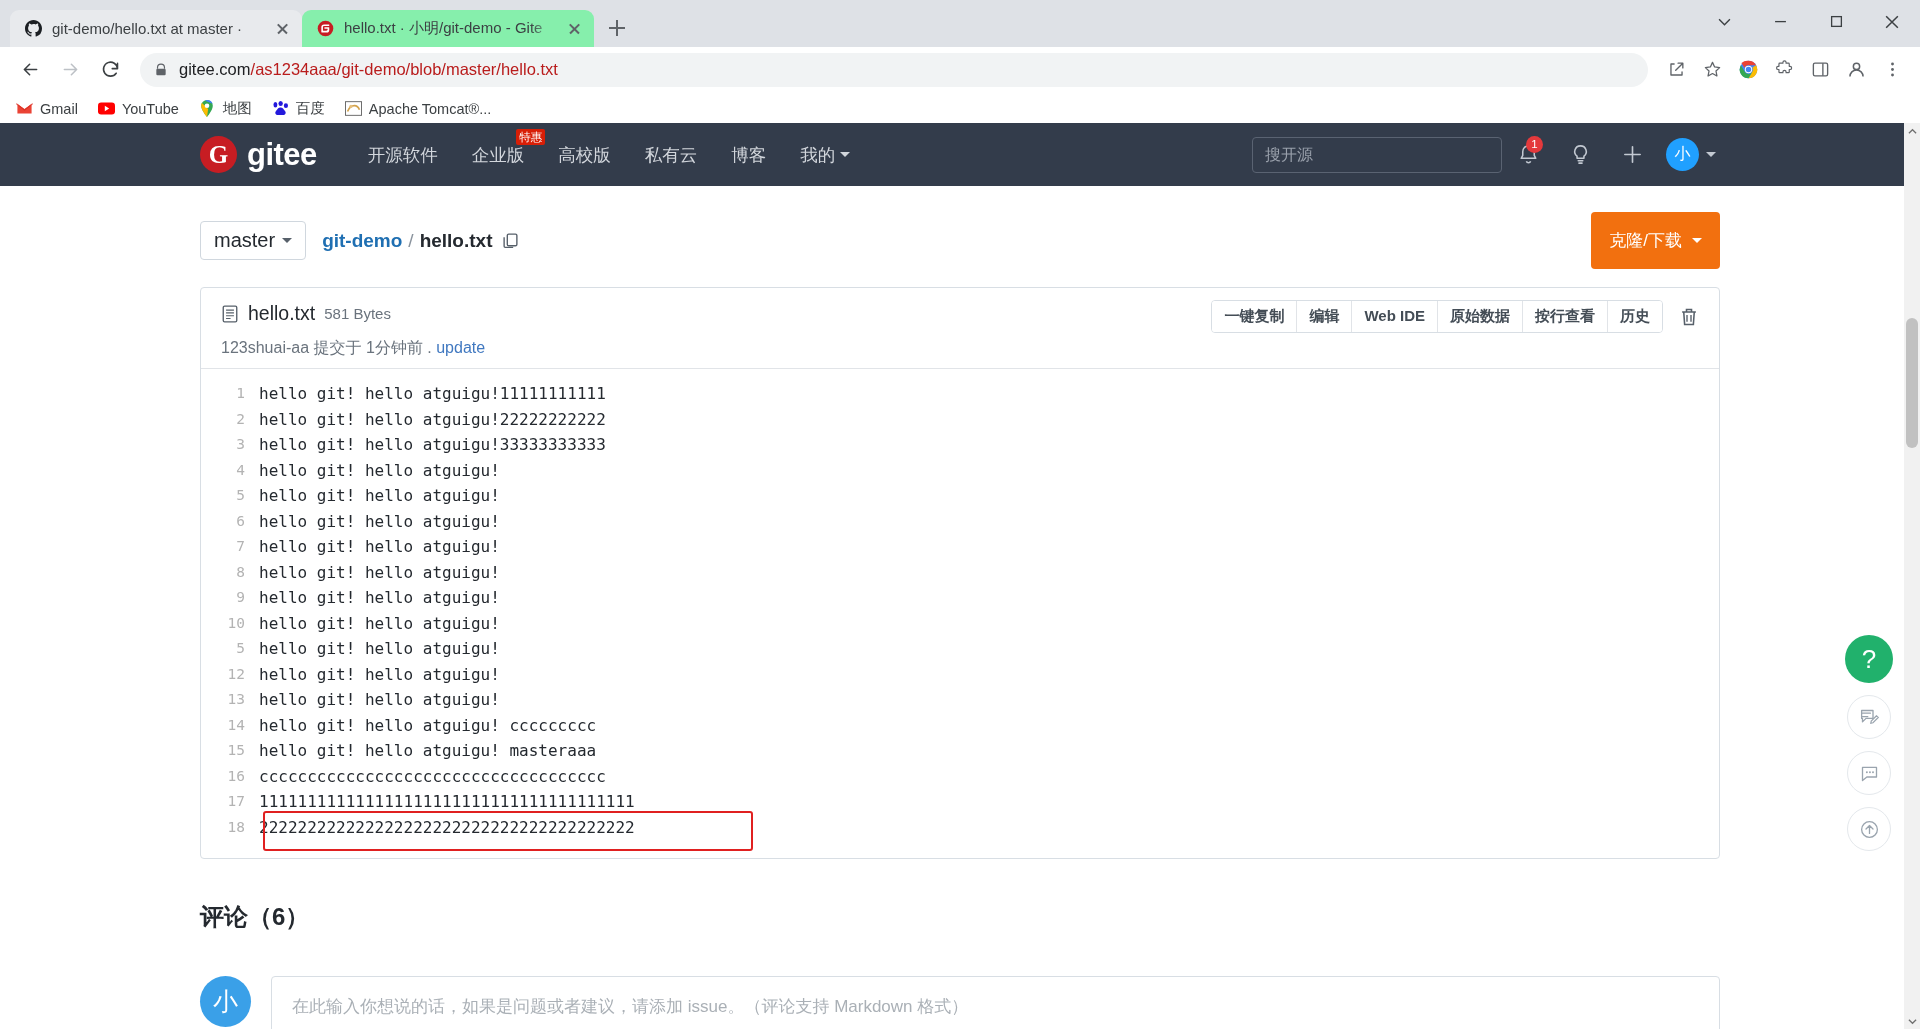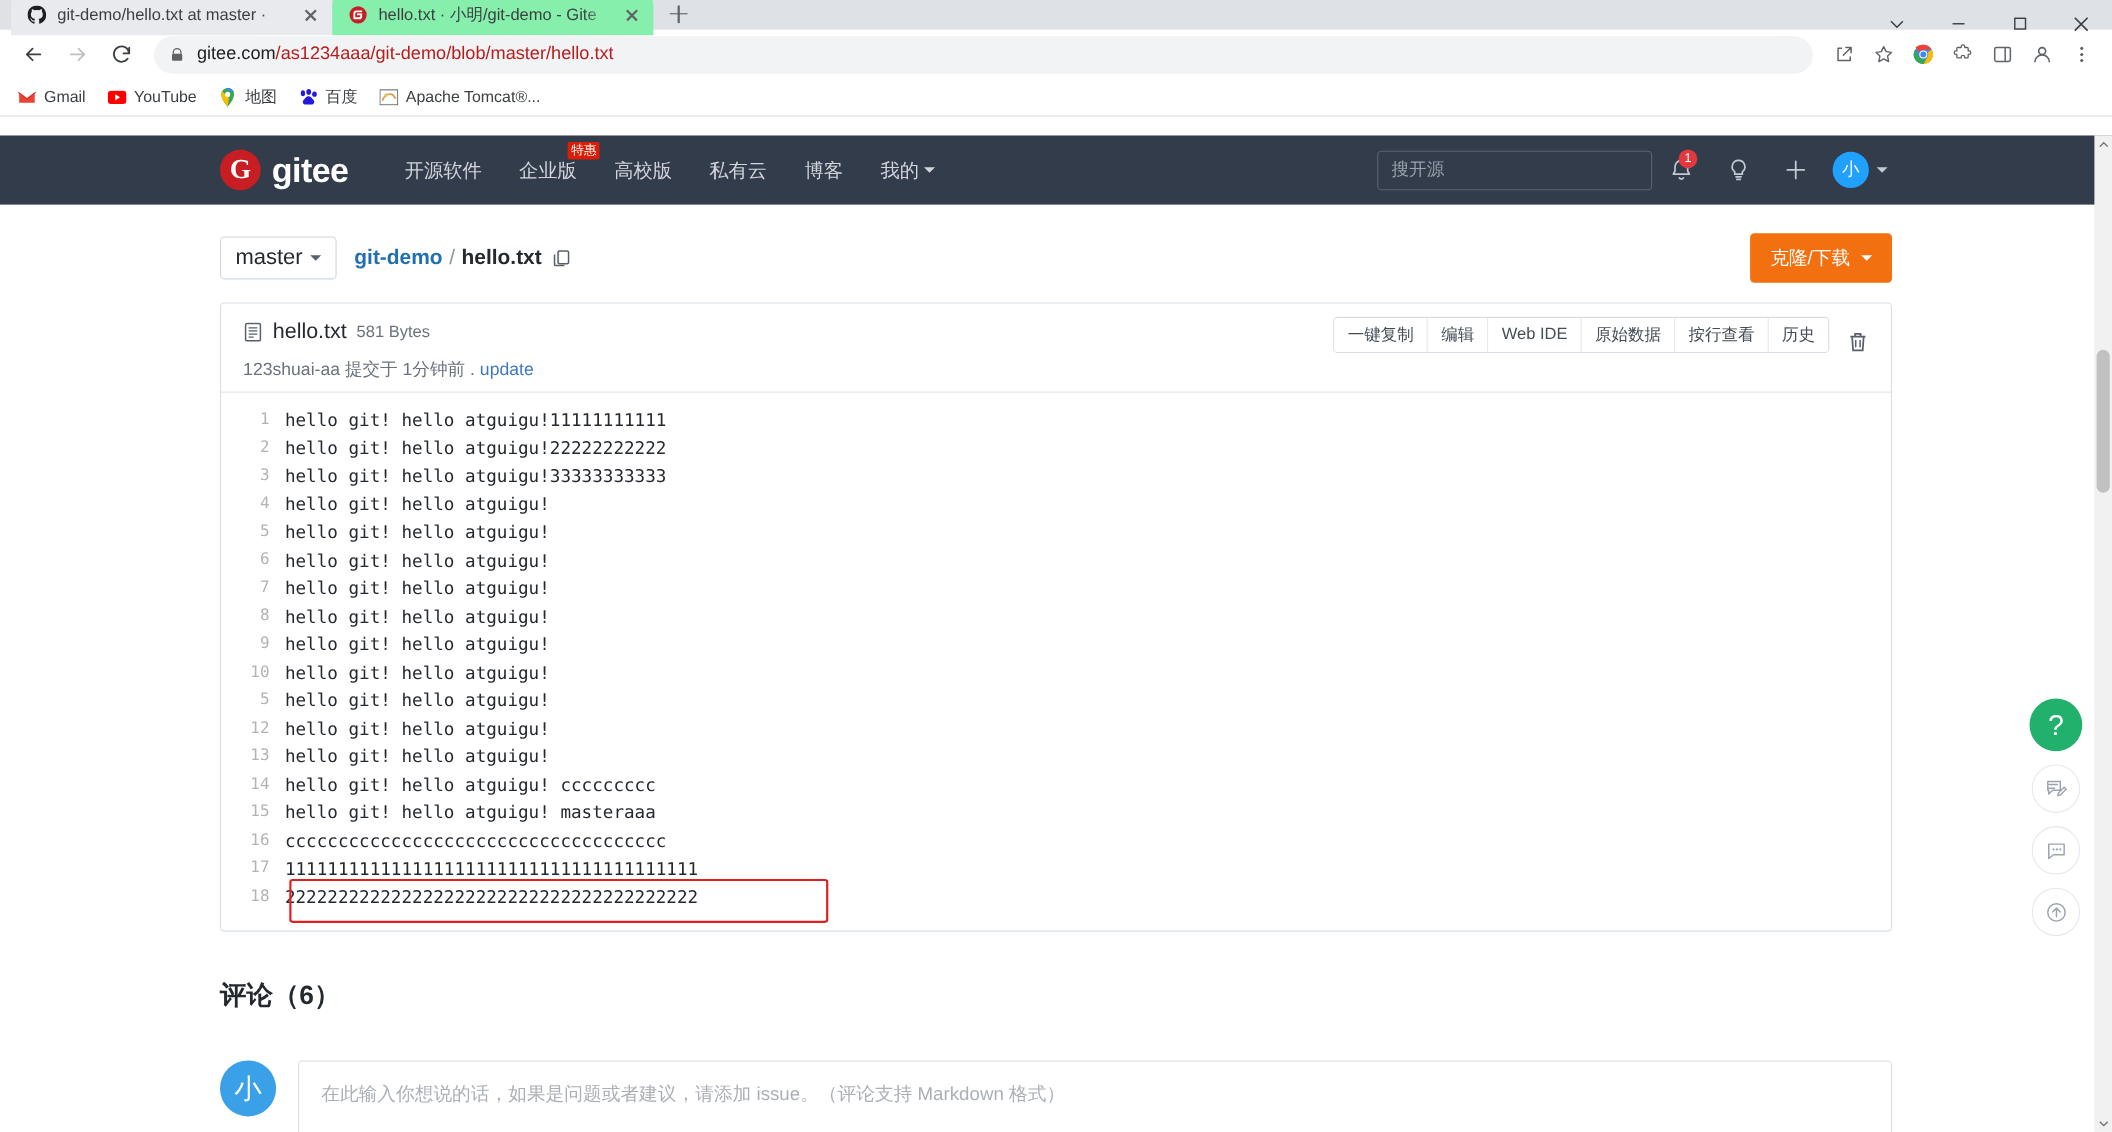--- a/index.html
+++ b/index.html
@@ -7,22 +7,22 @@
     width: 1920px; height: 1029px;
     font-family: "Liberation Sans", sans-serif;
     background: #ffffff;
     overflow: hidden;
   }
 
   
   .browser { width: 1920px; height: 1029px; position: relative; }
 
   .tabstrip {
-    height: 27px; background: #dee1e6;
-    display: flex; align-items: center; padding-left: 10px;
+    height: 47px; background: #dee1e6;
+    display: flex; align-items: flex-end; padding-left: 10px;
     position: relative;
   }
   .tab {
     height: 37px; width: 292px;
     display: flex; align-items: center; gap: 9px;
     padding: 0 10px 0 14px;
     border-radius: 9px 9px 0 0;
     font-size: 15px; color: #3c4043;
     position: relative;
   }
@@ -140,36 +140,36 @@
     display: flex; align-items: center; gap: 7px; cursor: pointer;
   }
   .crumbs { font-size: 19px; display: flex; align-items: center; gap: 6px; }
   .crumbs .repo { color: #1f6fb2; font-weight: bold; cursor: pointer; }
   .crumbs .sep { color: #8b949e; font-weight: normal; }
   .crumbs .file { color: #24292f; font-weight: bold; }
   .copy-ico { cursor: pointer; margin-left: 4px; display: inline-flex; }
 
   .clone-btn {
     margin-left: auto; background: #f2700f; color: #fff;
-    border: none; border-radius: 4px; height: 45px; padding: 0 18px;
+    border: none; border-radius: 4px; height: 57px; padding: 0 18px;
     font-size: 17px; display: flex; align-items: center; gap: 10px; cursor: pointer;
   }
 
   .filebox { border: 1px solid #d8dee4; border-radius: 4px; background: #fff; }
   .filebox-head { padding: 14px 20px 0 20px; position: relative; min-height: 80px; }
   .fh-row1 { display: flex; align-items: center; gap: 9px; }
   .fh-name { font-size: 19.5px; color: #24292f; }
   .fh-size { font-size: 15px; color: #6a737d; }
   .fh-row2 { margin-top: 13px; font-size: 16px; color: #6a737d; }
   .fh-row2 .author { color: #6a737d; }
   .fh-row2 .upd { color: #4078c0; cursor: pointer; }
 
   .fh-actions {
     position: absolute; right: 20px; top: 12px;
-    display: flex; align-items: flex-end; gap: 0;
+    display: flex; align-items: center; gap: 0; font-weight: bold;
   }
   .btn-group { display: flex; border: 1px solid #d8dee4; border-radius: 4px; overflow: hidden; }
   .bg-btn {
     padding: 6px 12px; font-size: 15px; color: #444d56; background: #fff;
     border-right: 1px solid #e1e4e8; cursor: pointer; white-space: nowrap;
   }
   .bg-btn:last-child { border-right: none; }
   .trash-btn { margin-left: 16px; cursor: pointer; display: flex; align-items: center; }
 
   .code-area { border-top: 1px solid #e1e4e8; padding: 12px 0 18px 0; }

